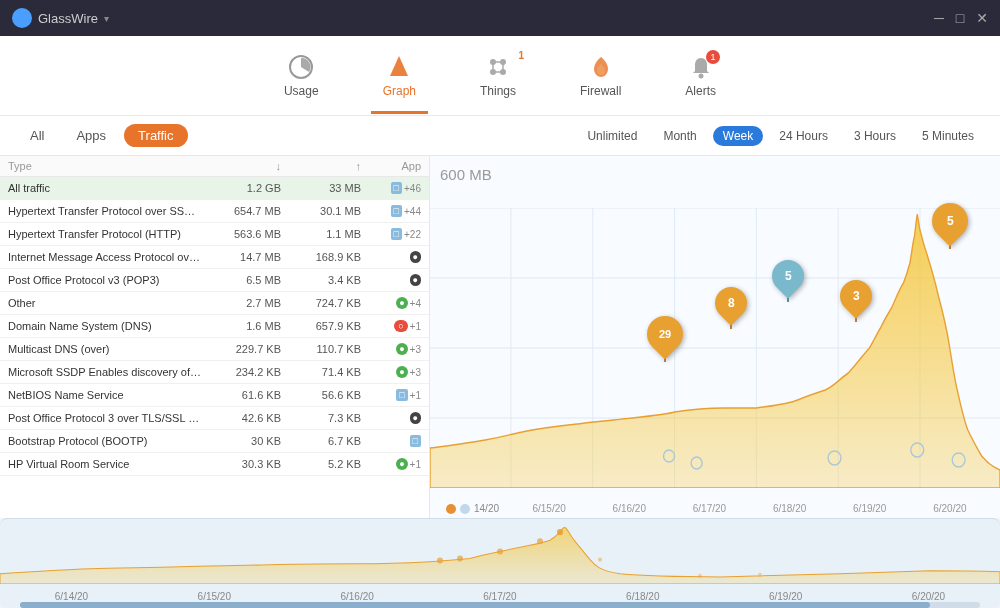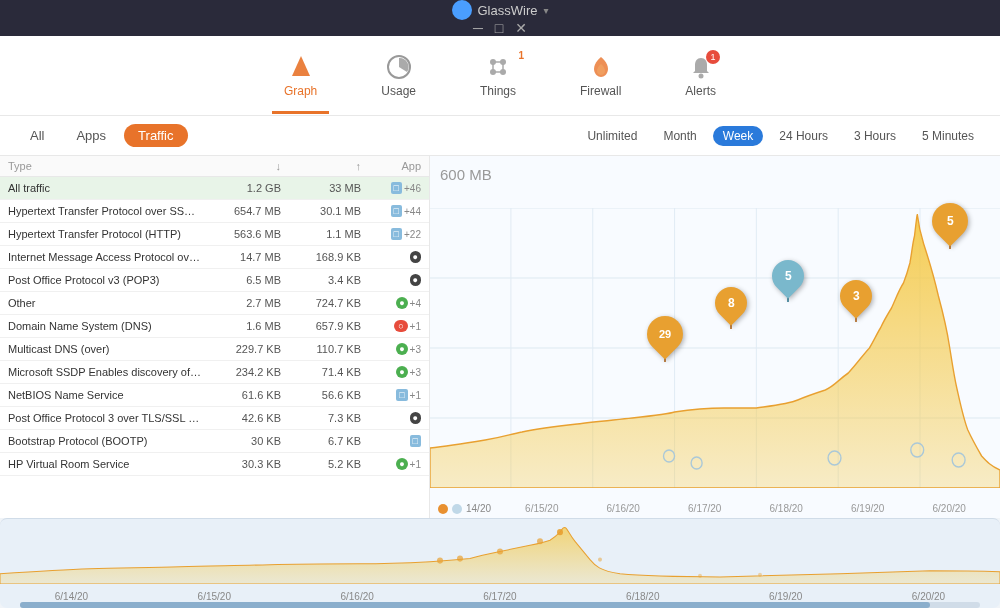--- a/index.html
+++ b/index.html
@@ -7,21 +7,20 @@
 
     
     .titlebar {
       background: #2a2a3a;
       height: 36px;
       display: flex;
       align-items: center;
       justify-content: space-between;
       padding: 0 12px;
       color: white;
-      flex-direction: column;
     }
     .titlebar-left {
       display: flex;
       align-items: center;
       gap: 6px;
     }
     .titlebar-logo {
       width: 20px;
       height: 20px;
       background: #4a9eff;
@@ -292,33 +291,33 @@
   </div>
   <div class="titlebar-controls">
     <button class="titlebar-btn">─</button>
     <button class="titlebar-btn">□</button>
     <button class="titlebar-btn">✕</button>
   </div>
 </div>
 
 <div class="navbar">
 
-  <div class="nav-item active">
-    <svg width="26" height="26" viewBox="0 0 26 26">
-      <polygon points="13,2 22,22 4,22" fill="#e8732a" opacity="0.9"></polygon>
-    </svg>
-    <span class="nav-label">Graph</span>
-  </div>
-
   <div class="nav-item">
     <svg width="26" height="26" viewBox="0 0 26 26">
       <circle cx="13" cy="13" r="11" fill="none" stroke="#999" stroke-width="2"></circle>
       <path d="M13,13 L13,4 A9,9 0 0,1 21,18 Z" fill="#aaa"></path>
     </svg>
     <span class="nav-label">Usage</span>
+  </div>
+
+  <div class="nav-item active">
+    <svg width="26" height="26" viewBox="0 0 26 26">
+      <polygon points="13,2 22,22 4,22" fill="#e8732a" opacity="0.9"></polygon>
+    </svg>
+    <span class="nav-label">Graph</span>
   </div>
 
   <div class="nav-item" style="position:relative">
     <svg width="26" height="26" viewBox="0 0 26 26">
       <circle cx="8" cy="8" r="3" fill="#aaa"></circle>
       <circle cx="18" cy="8" r="3" fill="#aaa"></circle>
       <circle cx="8" cy="18" r="3" fill="#aaa"></circle>
       <circle cx="18" cy="18" r="3" fill="#aaa"></circle>
       <line x1="8" y1="8" x2="18" y2="8" stroke="#aaa" stroke-width="1.5"></line>
       <line x1="8" y1="8" x2="8" y2="18" stroke="#aaa" stroke-width="1.5"></line>
@@ -565,21 +564,21 @@
 
         <div class="marker" style="position:absolute; left:88%; bottom:72%;">
           <div style="width:36px;height:36px;background:#e8a030;border-radius:50% 50% 50% 0;transform:rotate(-45deg);display:flex;align-items:center;justify-content:center;box-shadow:0 2px 5px rgba(0,0,0,0.3);">
             <span style="transform:rotate(45deg);color:white;font-size:12px;font-weight:bold;">5</span>
           </div>
           <div style="width:2px;height:10px;background:#c0844a;"></div>
         </div>
       </div>
 
       <div style="position:absolute;bottom:4px;left:0;right:0;display:flex;align-items:center;">
-        <div style="display:flex;align-items:center;gap:4px;margin-left:8px;">
+        <div style="display:flex;align-items:center;gap:4px;margin-left:16px;">
           <div style="width:10px;height:10px;border-radius:50%;background:#e89030;"></div>
           <div style="width:10px;height:10px;border-radius:50%;background:#c0d8e8;"></div>
           <span style="font-size:10px;color:#888;">14/20</span>
         </div>
         <div style="flex:1;display:flex;justify-content:space-around;padding:0 10px;">
           <span style="font-size:10px;color:#999;">6/15/20</span>
           <span style="font-size:10px;color:#999;">6/16/20</span>
           <span style="font-size:10px;color:#999;">6/17/20</span>
           <span style="font-size:10px;color:#999;">6/18/20</span>
           <span style="font-size:10px;color:#999;">6/19/20</span>

